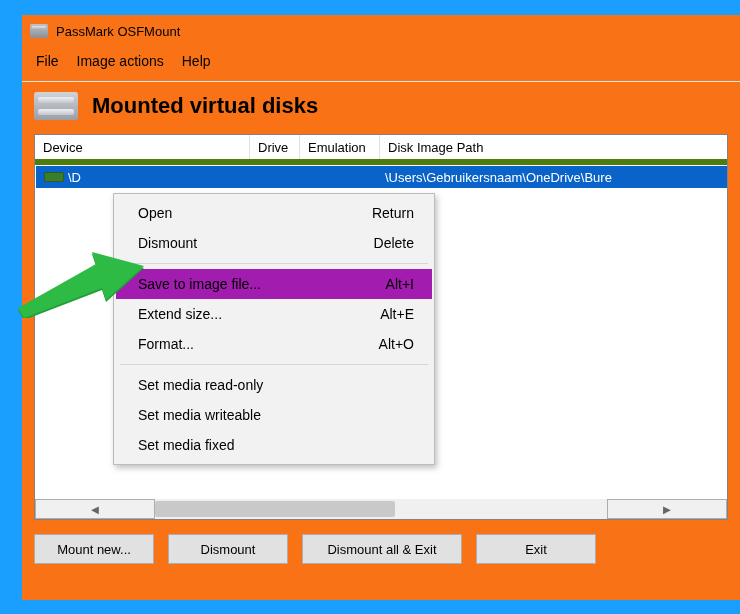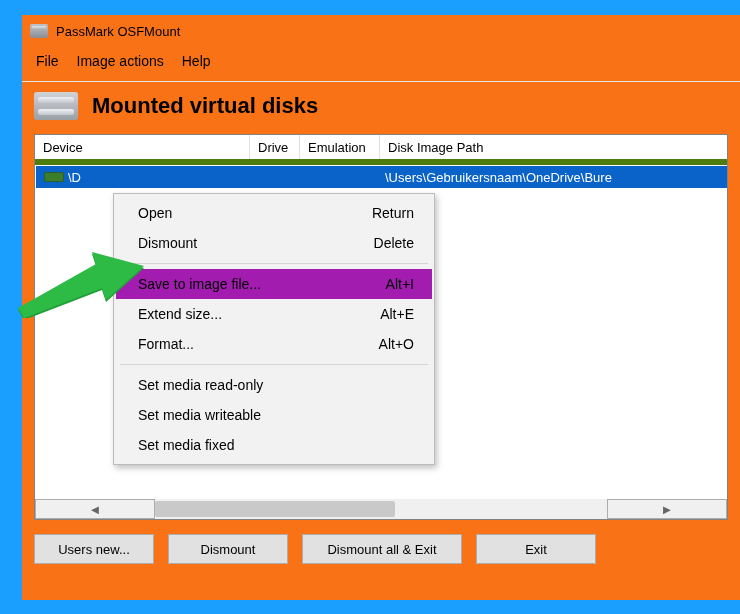--- a/index.html
+++ b/index.html
@@ -182,21 +182,21 @@
     <div class="hscroll">
       <div class="btn">◄</div>
       <div class="track">
         <div class="thumb"></div>
       </div>
       <div class="btn">►</div>
     </div>
   </div>
 
   <div class="footer">
-    <div class="btn">Users new...</div>
+    <div class="btn">Mount new...</div>
     <div class="btn">Dismount</div>
     <div class="btn" style="min-width:160px">Dismount all &amp; Exit</div>
     <div class="btn">Exit</div>
   </div>
 </div>
 
 <div class="ctxmenu" id="ctxmenu">
     <div class="item">
       <span class="lbl">Open</span>
       <span class="accel">Return</span>

